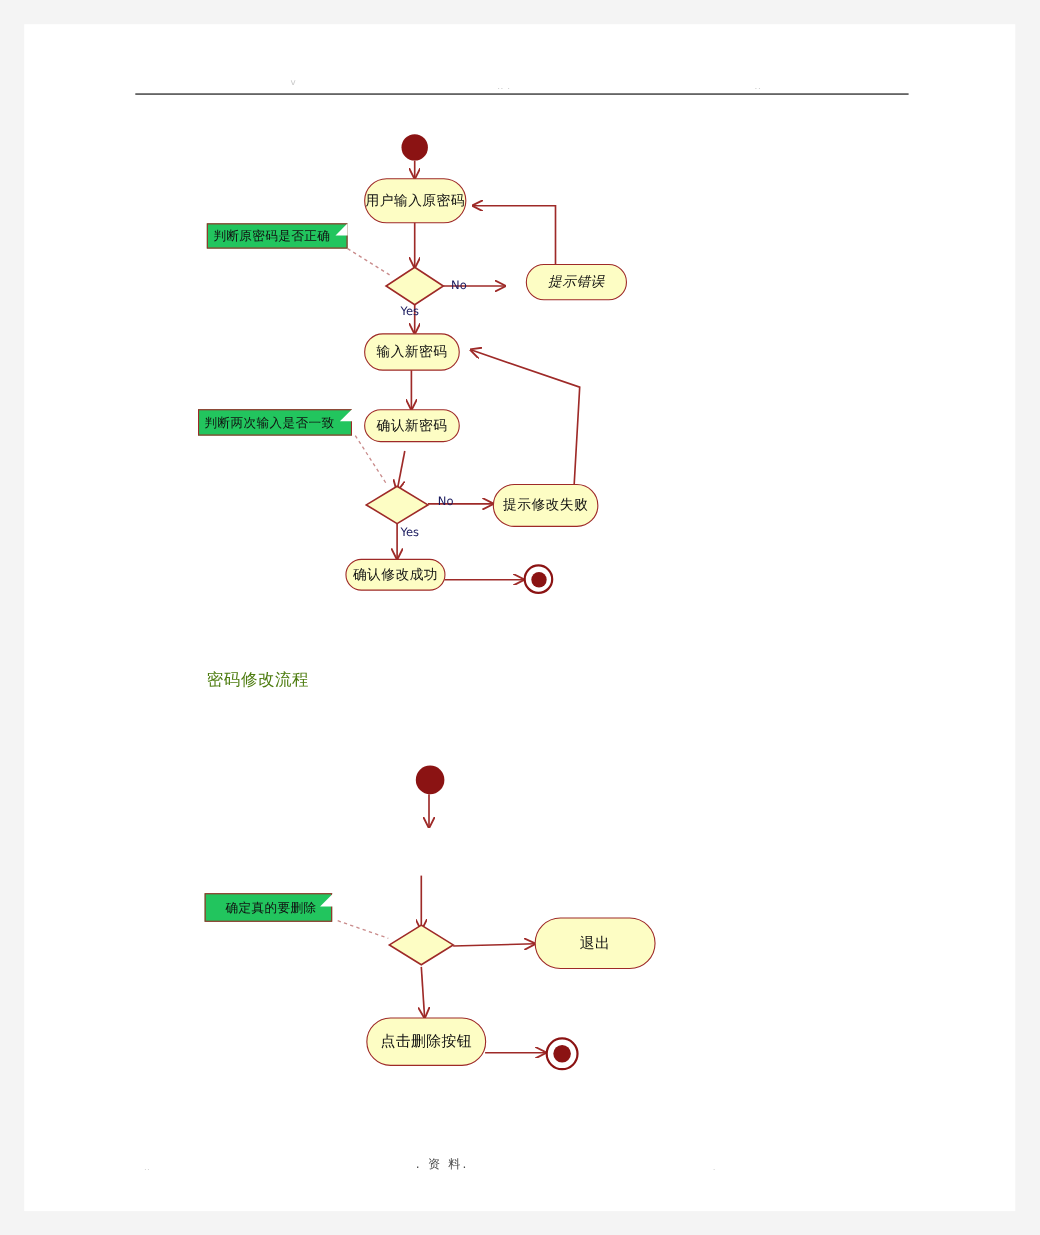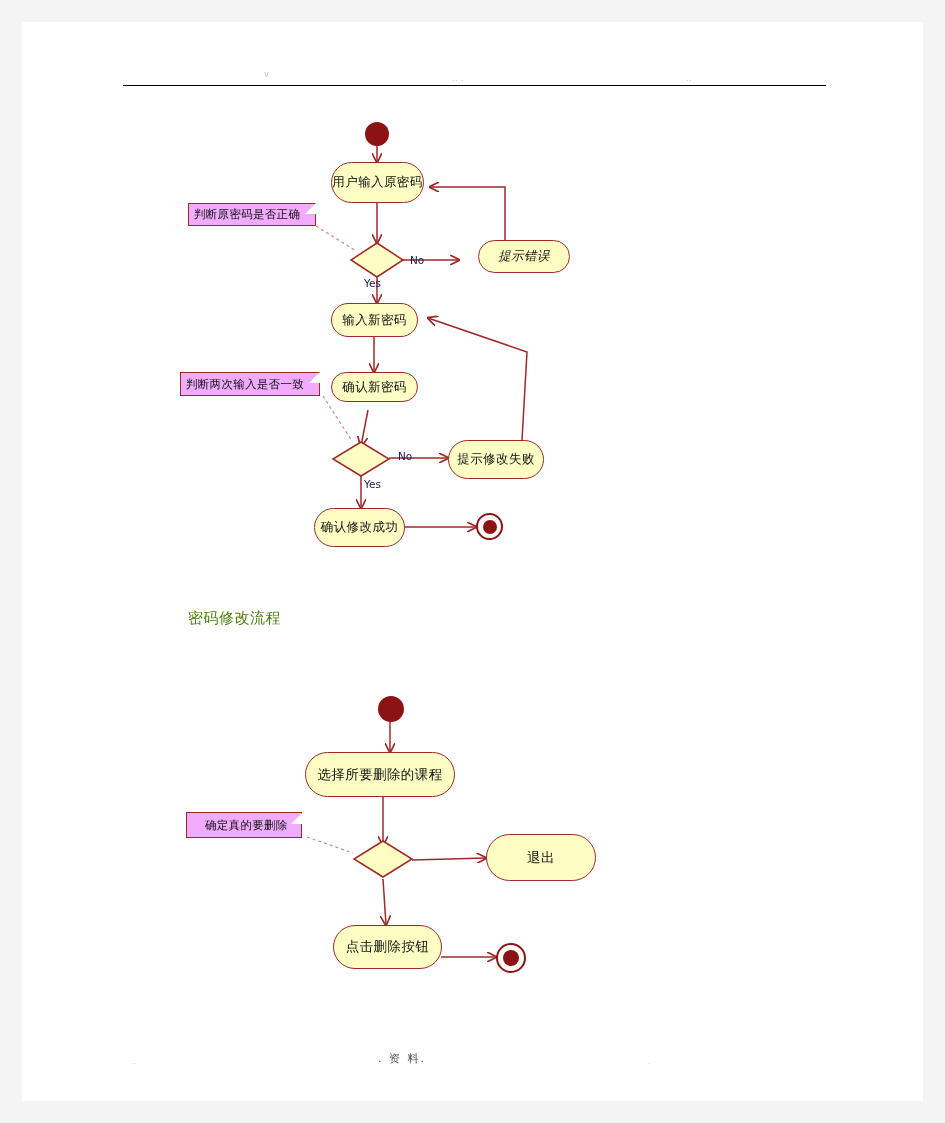--- a/index.html
+++ b/index.html
@@ -71,21 +71,21 @@
     justify-content: center;
     color: #111111;
     font-size: 12.5px;
     white-space: nowrap;
     letter-spacing: 0.4px;
   }
   .node-big { font-size: 13.5px; border-radius: 26px; }
   .note {
     position: absolute;
     box-sizing: border-box;
-    background: #f0abfc;
+    background: #22c55e;
     border: 1.2px solid #9e2a28;
     color: #111111;
     font-size: 11.5px;
     display: flex;
     align-items: center;
     padding-left: 5px;
     white-space: nowrap;
     letter-spacing: 0.3px;
   }
   .note-fold {
@@ -189,21 +189,21 @@
   <div class="node" style="left:331px; top:162px; width:93px; height:41px;">用户输入原密码</div>
 
   <div class="node" style="left:478px; top:240px; width:92px; height:33px;font-style:italic;">提示错误</div>
 
   <div class="node" style="left:331px; top:303px; width:87px; height:34px;text-align:center;">输入新密码</div>
 
   <div class="node" style="left:331px; top:372px; width:87px; height:30px;">确认新密码</div>
 
   <div class="node" style="left:448px; top:440px; width:96px; height:39px;">提示修改失败</div>
 
-  <div class="node" style="left:314px; top:508px; width:91px; height:39px;">确认修改成功</div>
+  <div class="node" style="left:314px; top:508px; width:91px; height:29px;">确认修改成功</div>
 
   <svg class="svg-layer" viewBox="0 0 945 1123">
     <polygon points="377,243 403,260 377,277 351,260" fill="#FDFDC4" stroke="#9E2A28" stroke-width="1.5"></polygon>
     <polygon points="361,442 389,459 361,476 333,459" fill="#FDFDC4" stroke="#9E2A28" stroke-width="1.5"></polygon>
     <polygon points="383,841 412,859 383,877 354,859" fill="#FDFDC4" stroke="#9E2A28" stroke-width="1.5"></polygon>
   </svg>
 
   <div class="edge-label" style="left:410px; top:254px;">No</div>
   <div class="edge-label" style="left:364px; top:277px;">Yes</div>
   <div class="edge-label" style="left:398px; top:450px;">No</div>
@@ -218,21 +218,20 @@
        border-width:0 0 11px 11px; border-color:transparent transparent #ffffff transparent;"></div>
 
   <div class="end-node" style="left:476px; top:513px; width:27px; height:27px;">
     <div class="end-core" style="left:4.5px; top:4.5px; width:14px; height:14px;"></div>
   </div>
 
   <div class="caption" style="left:188px; top:609px;">密码修改流程</div>
 
   <div class="start-node" style="left:378px; top:696px; width:26px; height:26px;"></div>
 
-  <div class="node node-big" style="left:305px; top:752px; width:150px; height:45px;">选择所要删除的课程</div>
 
   <div class="node node-big" style="left:333px; top:925px; width:109px; height:44px;">点击删除按钮</div>
 
   <div class="node node-big" style="left:486px; top:834px; width:110px; height:47px;">退出</div>
 
   <div class="note" style="left:186px; top:812px; width:116px; height:26px;padding-left:18px;">确定真的要删除</div>
   <div class="note-fold" style="left:291px; top:812px;
        border-width:0 0 12px 12px; border-color:transparent transparent #ffffff transparent;"></div>
 
   <div class="end-node" style="left:496px; top:943px; width:30px; height:30px;">

